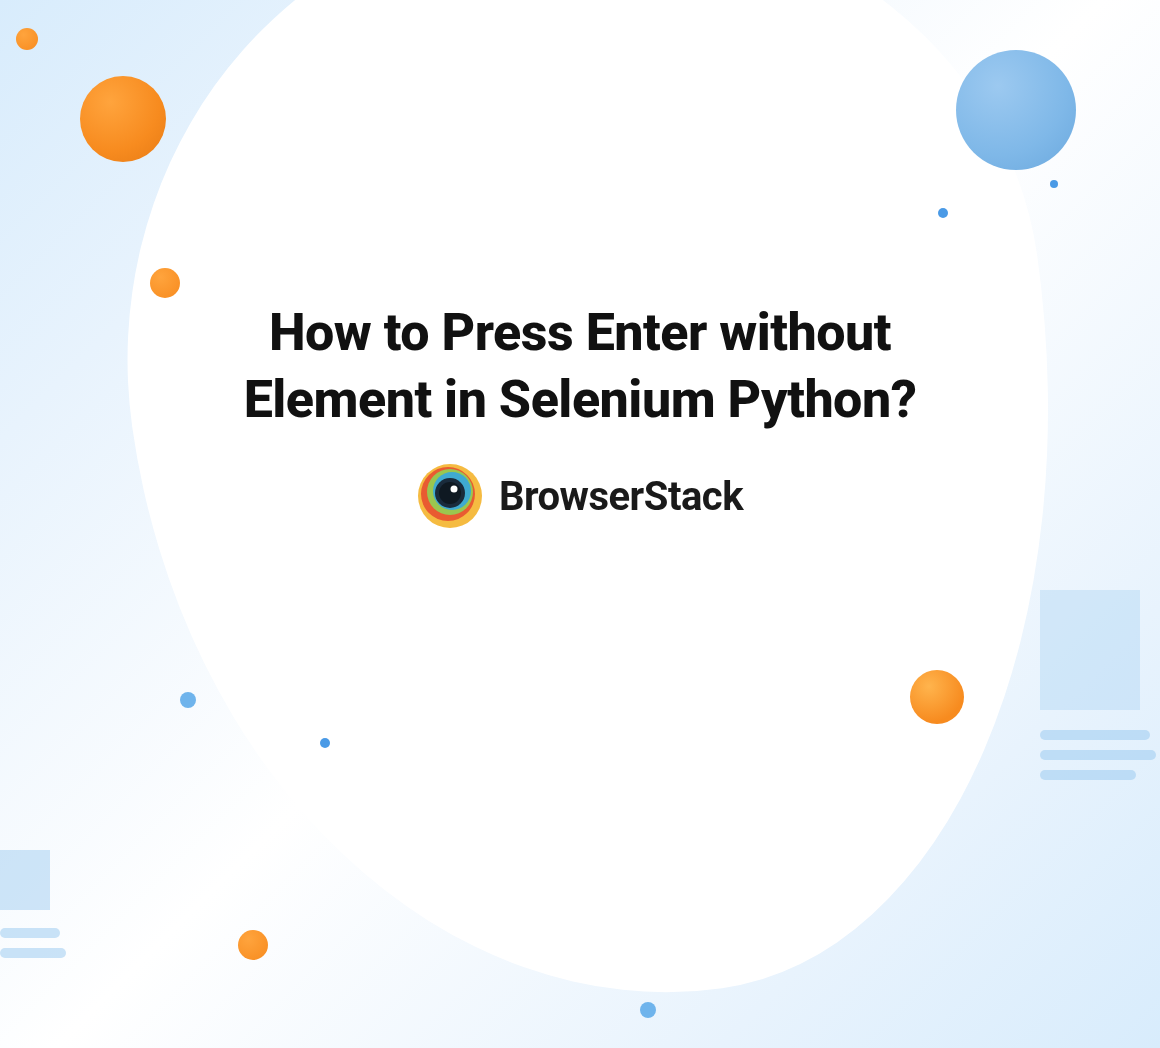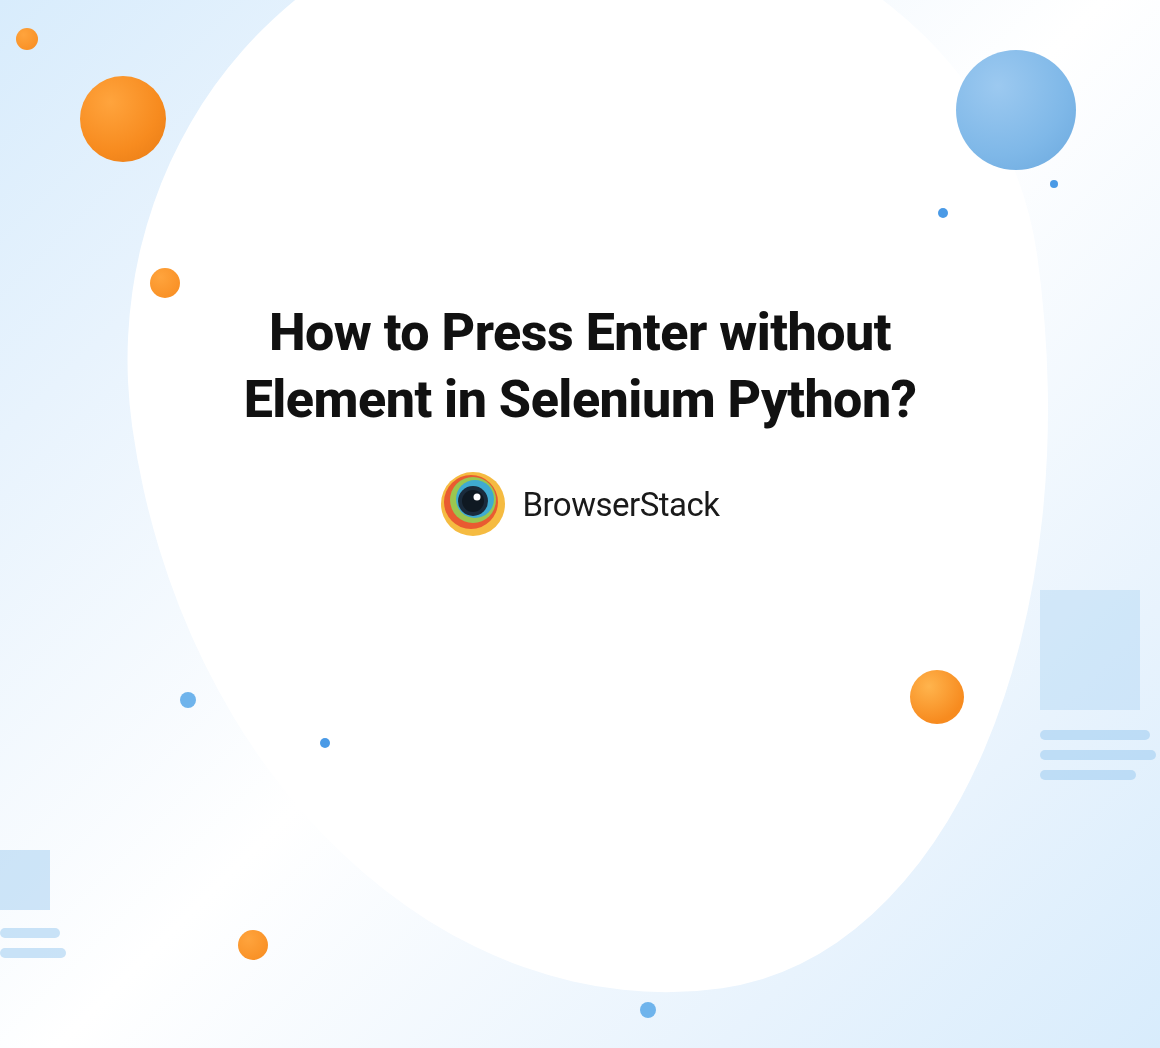--- a/index.html
+++ b/index.html
@@ -194,38 +194,38 @@
       width: 700px;
       z-index: 10;
     }
 
     .headline {
       font-size: 52px;
       font-weight: 800;
       color: #111111;
       line-height: 1.28;
       letter-spacing: -0.5px;
-      margin-bottom: 38px;
+      margin-bottom: 30px;
     }
 
     .brand {
       display: inline-flex;
       align-items: center;
       gap: 16px;
     }
 
     .brand-logo {
       width: 66px;
       height: 66px;
       position: relative;
     }
 
     .brand-name {
-      font-size: 33px;
-      font-weight: 400;
+      font-size: 40px;
+      font-weight: 700;
       color: #1a1a1a;
       letter-spacing: -0.5px;
     }
   </style>
 </head>
 <body>
 
 <div class="canvas">
 
   <div class="blob"></div>

